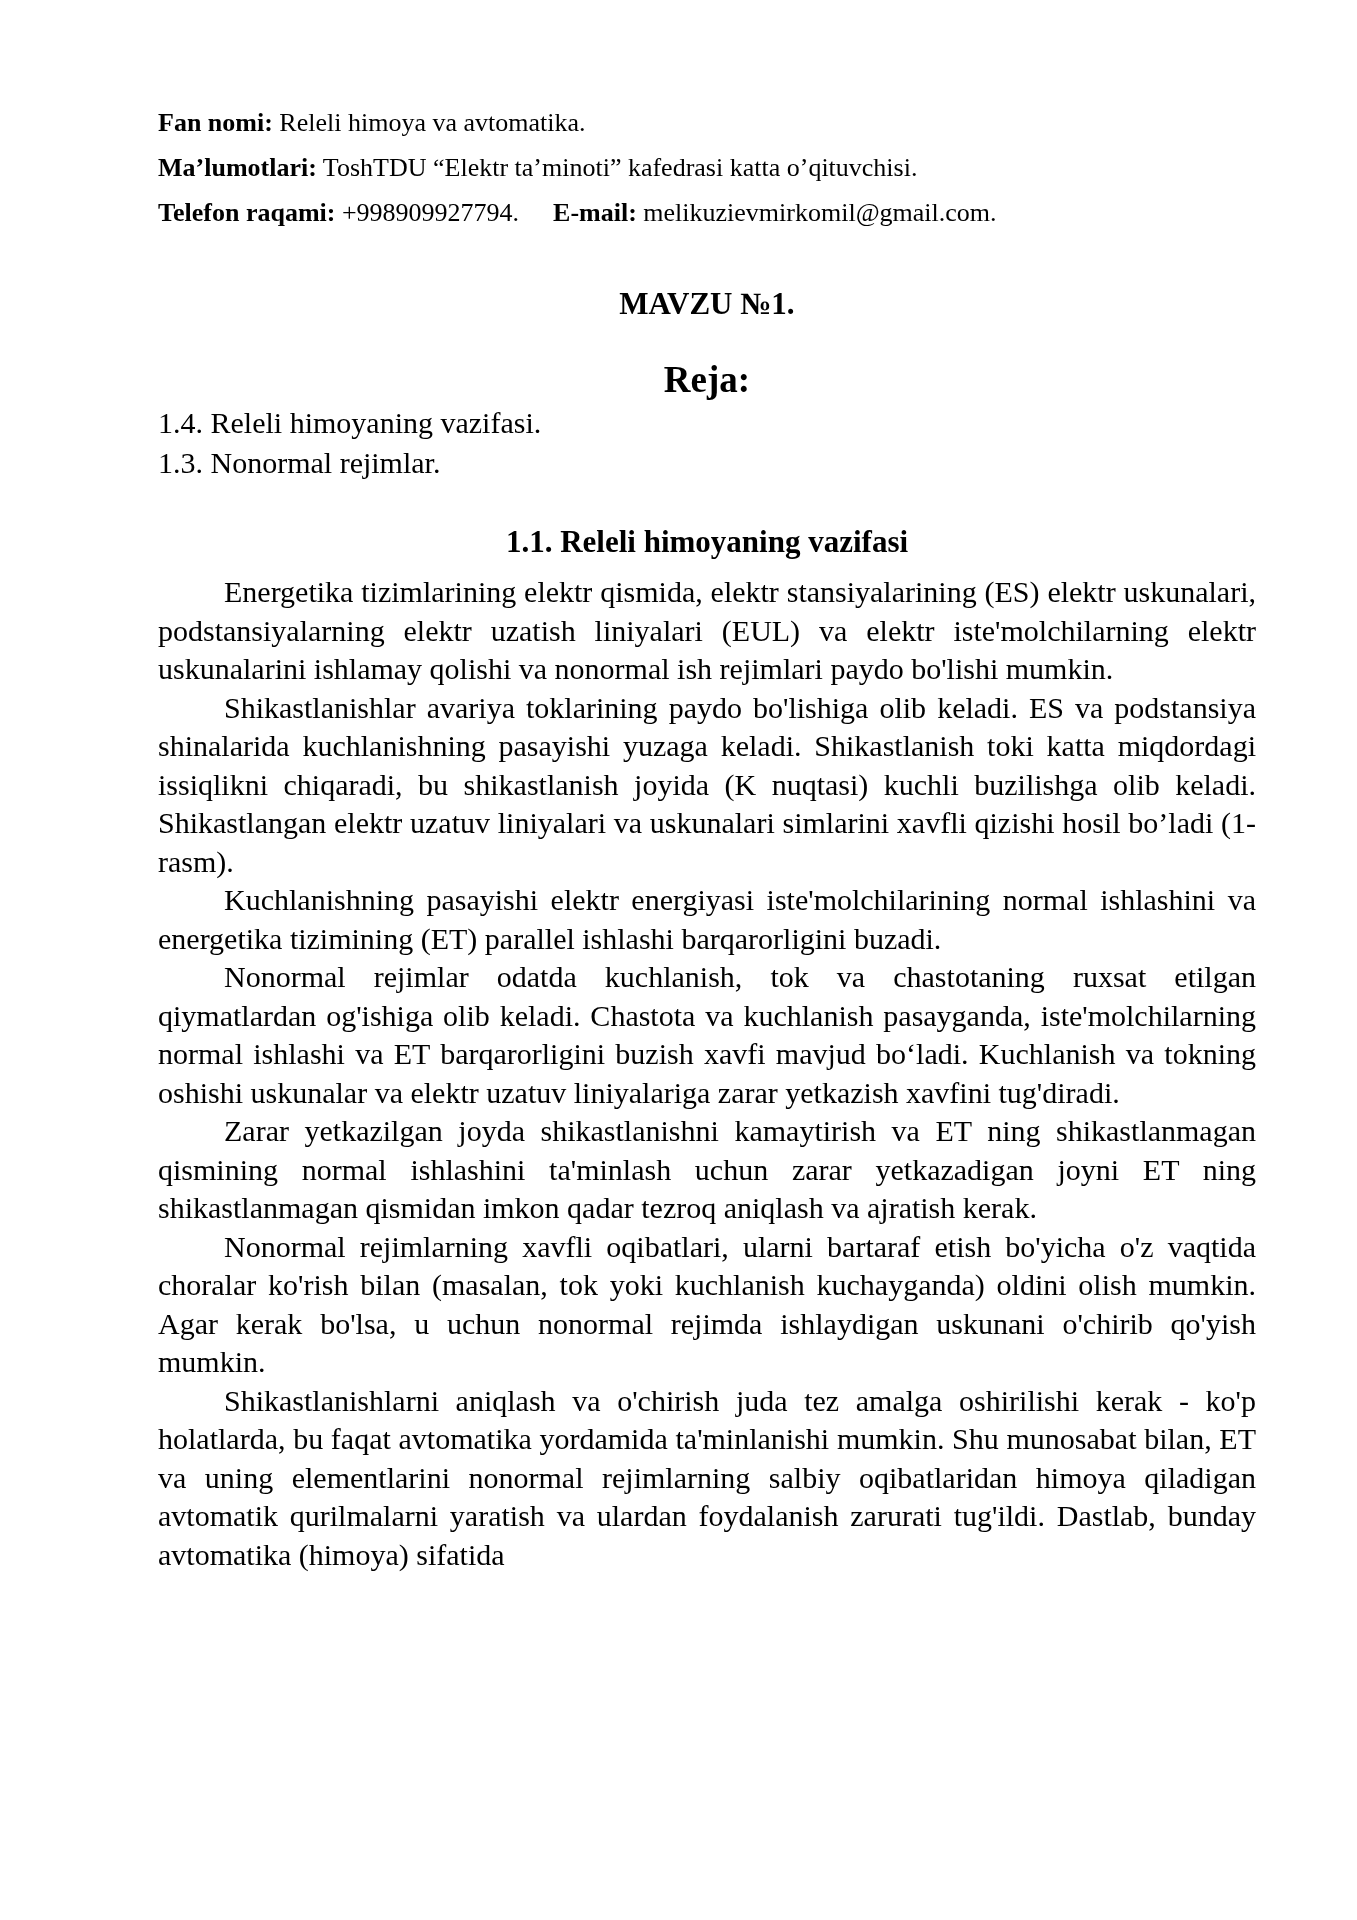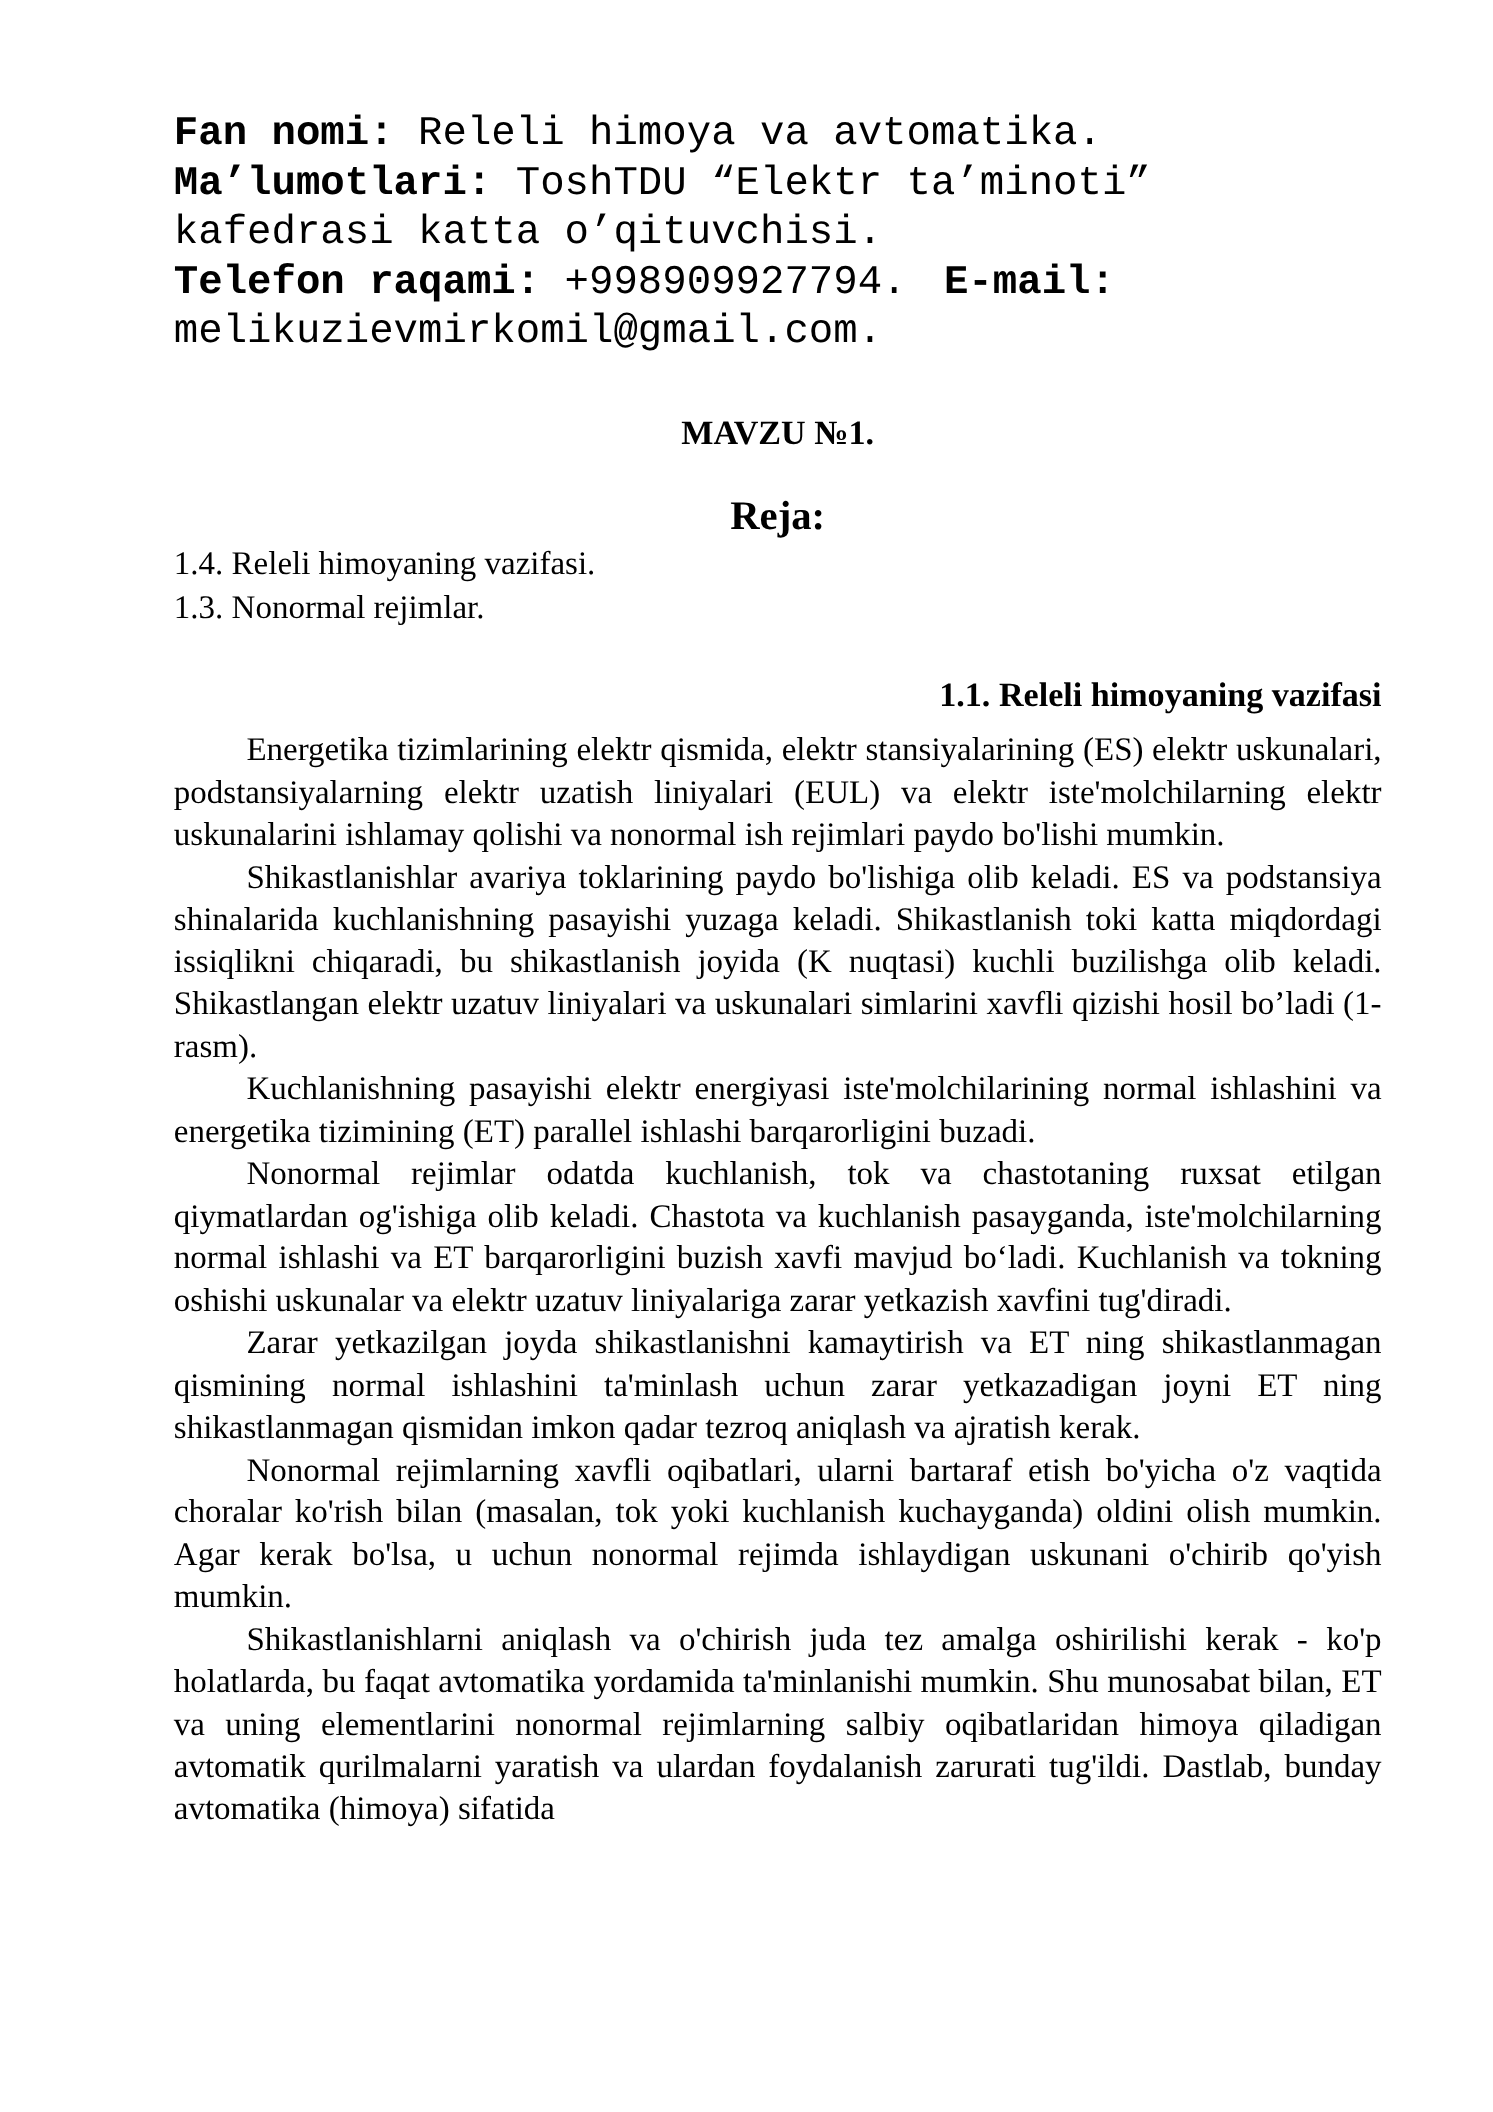--- a/index.html
+++ b/index.html
@@ -17,24 +17,23 @@
     overflow: hidden;
   }
   .content {
     position: absolute;
     left: 158px;
     top: 100px;
     width: 1098px;
   }
   .header-block p {
     margin: 0;
-    font-size: 37px;
+    font-size: 26px;
     line-height: 45px;
     text-align: left;
-    font-family: Liberation Mono, monospace;
   }
   .header-block b { font-weight: bold; }
   .email-label { margin-left: 34px; }
   .title-block {
     margin-top: 46px;
     text-align: center;
     font-weight: bold;
     font-size: 31px;
     line-height: 46px;
   }
@@ -47,21 +46,21 @@
     line-height: 46px;
   }
   .reja-list p {
     margin: 0;
     font-size: 30px;
     line-height: 40px;
     text-align: left;
   }
   .section-heading {
     margin: 36px 0 8px 0;
-    text-align: right;
+    text-align: center;
     font-weight: bold;
     font-size: 31px;
     line-height: 46px;
   }
   .body-par {
     margin: 0;
     font-size: 30px;
     line-height: 38.5px;
     text-align: justify;
     text-indent: 66px;

